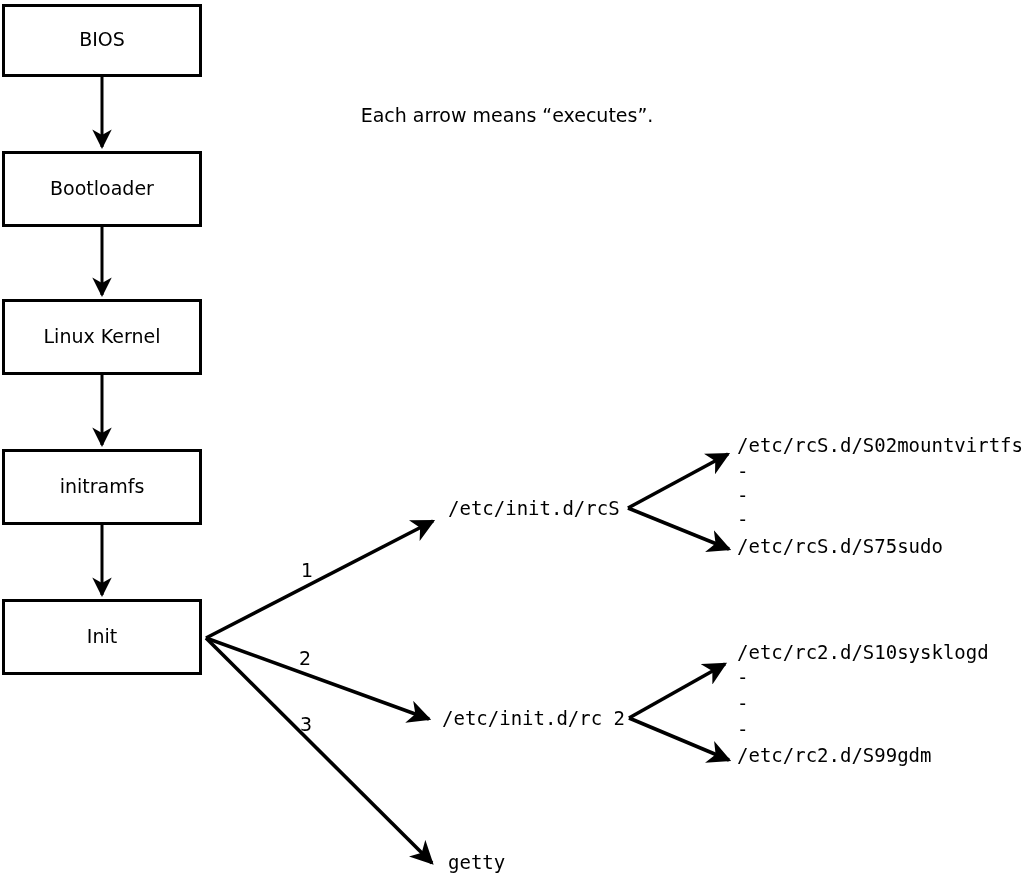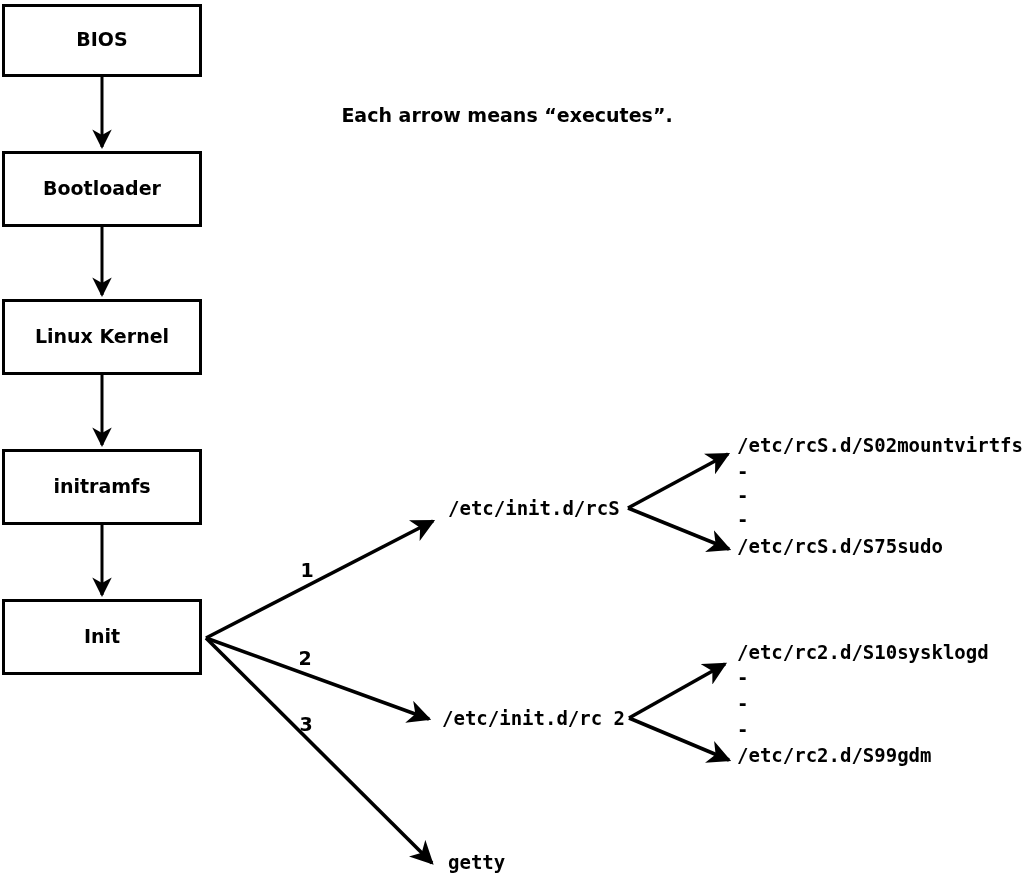--- a/index.html
+++ b/index.html
@@ -6,21 +6,20 @@
     margin: 0;
     padding: 0;
     background: #ffffff;
   }
   .canvas {
     position: relative;
     width: 1024px;
     height: 875px;
     background: #ffffff;
     overflow: hidden;
-    font-weight: bold;
   }
   svg text {
     fill: #000000;
   }
   .box-label, .note-label, .order-label {
     font-family: "DejaVu Sans", "Liberation Sans", sans-serif;
     font-size: 19px;
   }
   .mono-label {
     font-family: "DejaVu Sans Mono", "Liberation Mono", monospace;

